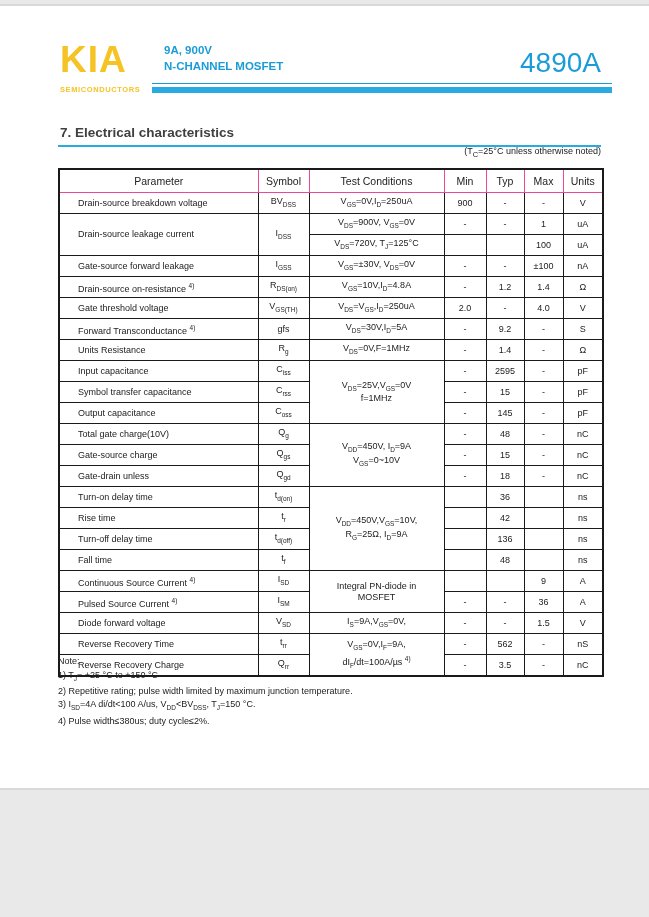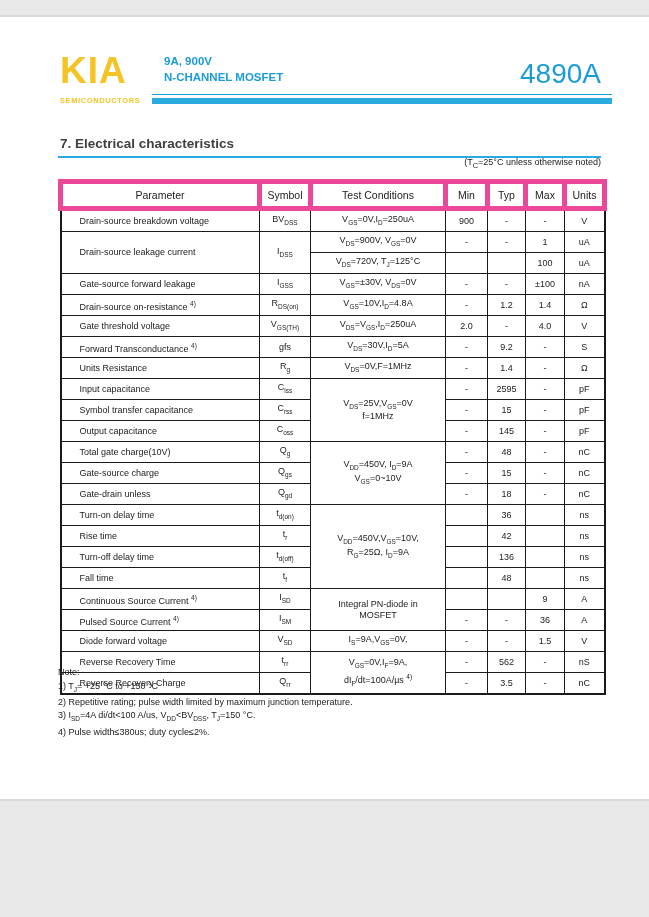--- a/index.html
+++ b/index.html
@@ -1,17 +1,17 @@
 <!DOCTYPE html>
 <html><head>
 <meta charset="utf-8">
 <style>
   html,body { margin:0; padding:0; background:#e9e9e9; }
   .page {
-    position:relative; width:649px; height:786px; margin:15px auto;
+    position:relative; width:649px; height:786px; margin:4px auto;
     background:#ffffff; overflow:hidden;
     font-family:"Liberation Sans", sans-serif; color:#222;
   }
   .page-edge { position:absolute; left:0; width:100%; height:2px; background:#d9d9d9; }
   .edge-top { top:0; } .edge-bottom { bottom:0; }
 
   
   .logo { position:absolute; left:60px; top:36px; }
   .logo-kia { color:#F5C324; font-size:37px; font-weight:bold; letter-spacing:1px; line-height:40px; }
   .logo-sub { color:#F5C324; font-size:7.5px; font-weight:bold; letter-spacing:0.6px; margin-top:5px; }
@@ -25,21 +25,21 @@
   .section-underline { position:absolute; left:58px; right:48px; top:141px; height:2px; background:#29ABE2; }
   .cond-note { position:absolute; right:48px; top:142px; font-size:9px; color:#222;text-align:right; }
 
   
   .spec-table {
     position:absolute; left:58px; top:164px; width:544px;
     border-collapse:collapse; table-layout:fixed;
     border:2px solid #1a1a1a;
   }
   .spec-table th {
-    border:5px solid #ec4899; font-weight:normal; font-size:10.5px;
+    border:1px solid #ec4899; font-weight:normal; font-size:10.5px;
     height:22px; padding:0 2px; text-align:center; color:#222;
   }
   .spec-table td {
     border:1px solid #1a1a1a; font-size:9px; height:20px; padding:0 3px;
     text-align:center; vertical-align:middle; line-height:11px; color:#222;
     overflow:hidden;
   }
   .spec-table td.c-param { text-align:left; padding-left:18px; }
   .spec-table sub { font-size:0.72em; }
   .spec-table sup { font-size:0.72em; }

